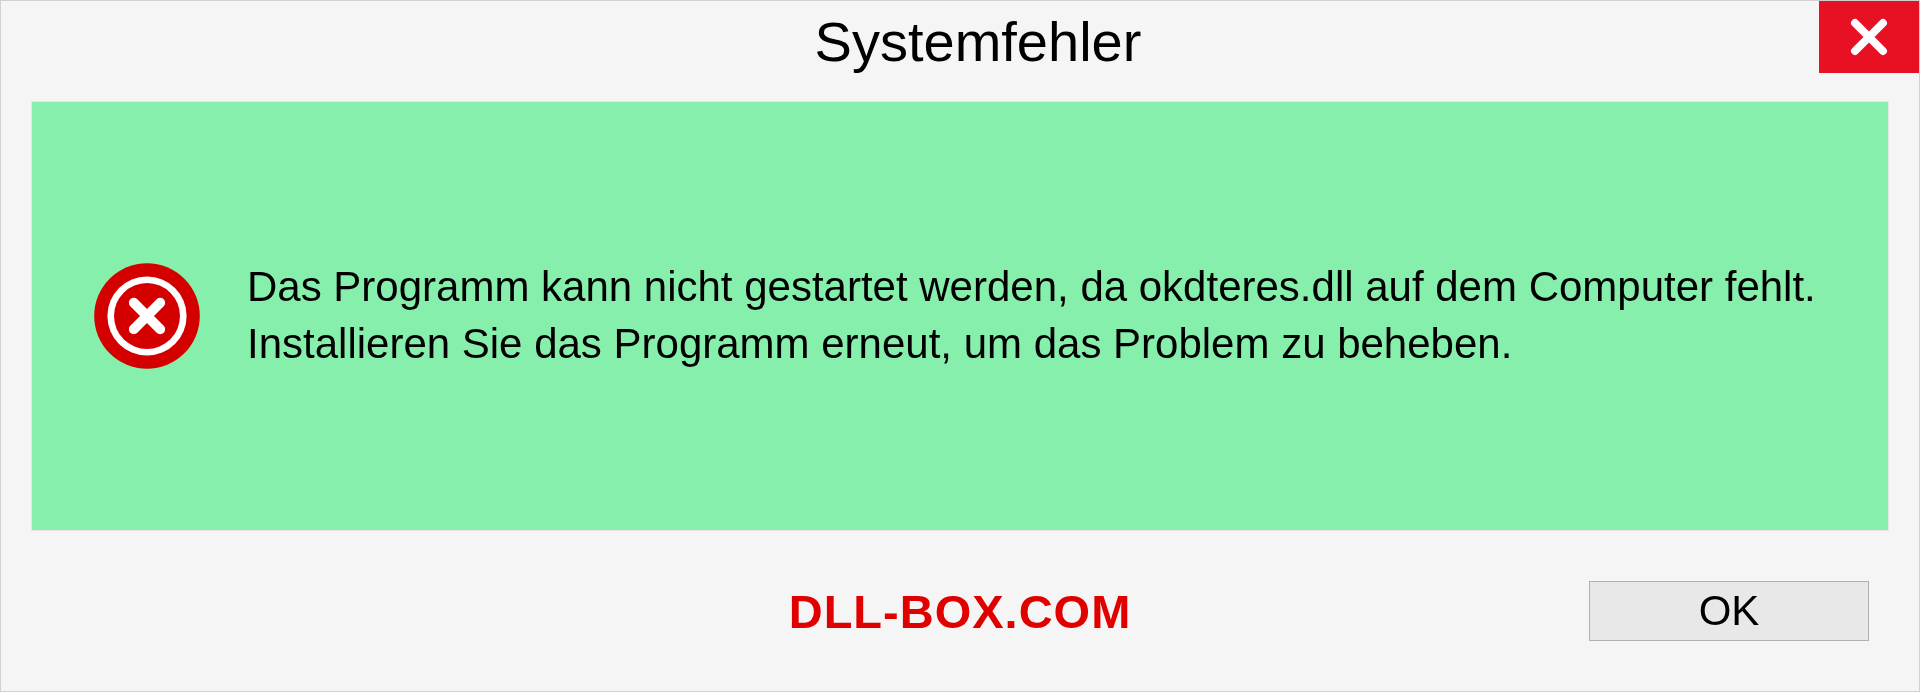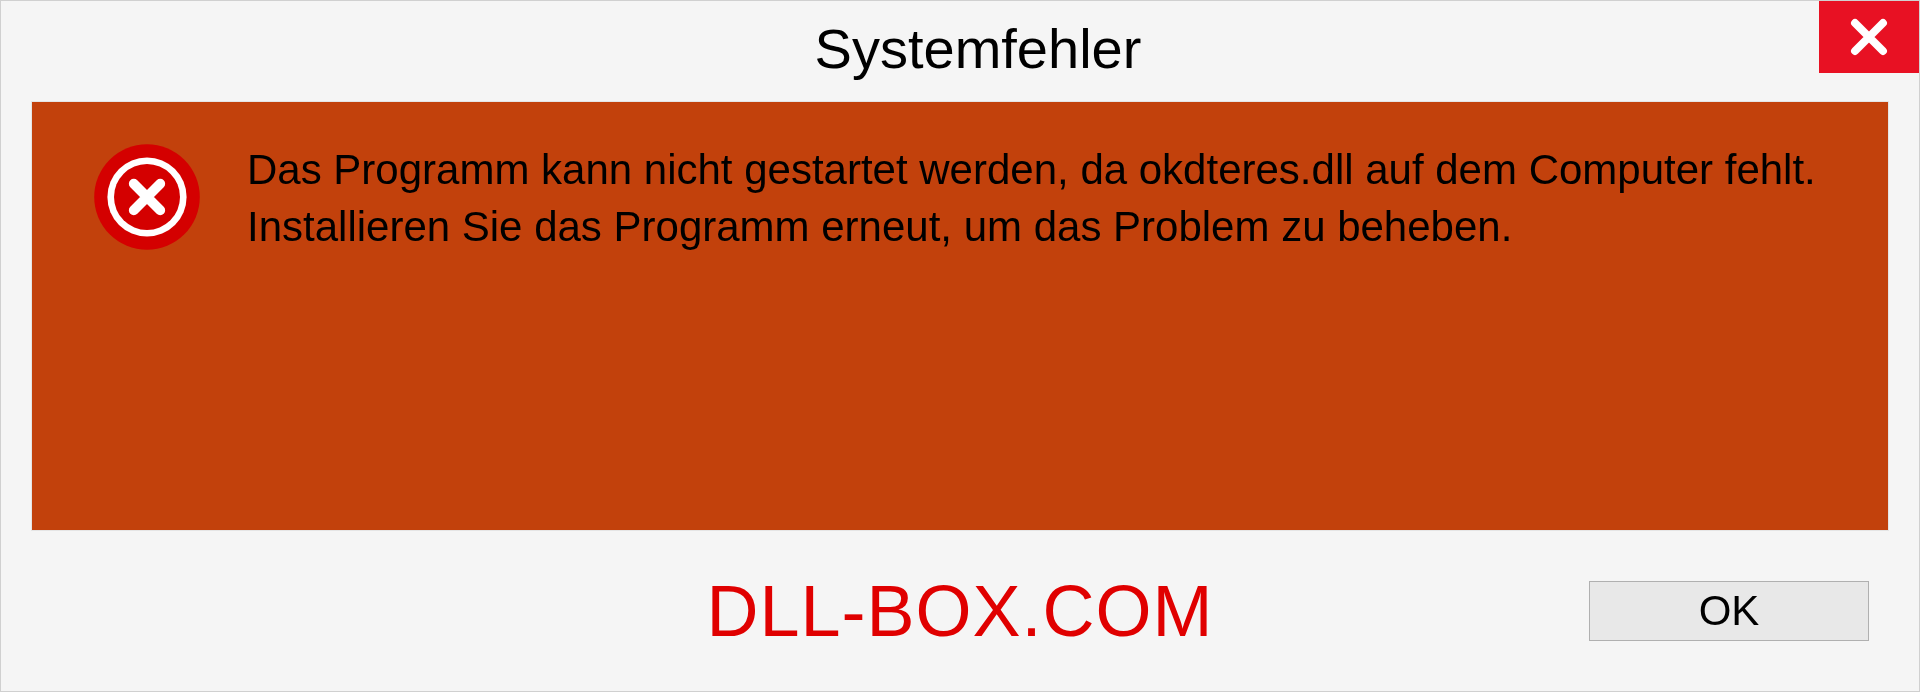--- a/index.html
+++ b/index.html
@@ -19,21 +19,21 @@
       height: 692px;
       background: #f5f5f5;
       border: 1px solid #d0d0d0;
       position: relative;
       display: flex;
       flex-direction: column;
     }
     .titlebar {
       height: 80px;
       display: flex;
-      align-items: flex-end;
+      align-items: center;
       justify-content: center;
       position: relative;
       background: #f5f5f5;
       padding-left: 36px;
     }
     .title {
       font-size: 56px;
       font-weight: 400;
       color: #000;
       text-align: center;
@@ -49,25 +49,25 @@
       align-items: center;
       justify-content: center;
       cursor: pointer;
     }
     .close-btn svg {
       width: 42px;
       height: 42px;
     }
     .content-panel {
       margin: 20px 30px 30px 30px;
-      background: #c2410c;
+      background: #86efac;
       border: 1px solid #e5e5e5;
       flex: 1;
       display: flex;
-      align-items: flex-start;
+      align-items: center;
       padding: 40px 60px;
     }
     .error-icon {
       width: 110px;
       height: 110px;
       flex-shrink: 0;
       margin-right: 45px;
     }
     .message {
       font-size: 42px;
@@ -80,22 +80,22 @@
       display: flex;
       align-items: center;
       justify-content: flex-end;
       padding: 0 50px 30px 50px;
       position: relative;
     }
     .watermark {
       position: absolute;
       left: 50%;
       transform: translateX(-50%);
-      font-size: 72px;
-      font-weight: 400;
+      font-size: 47px;
+      font-weight: 700;
       color: #e00000;
       letter-spacing: 1px;
       font-family: Arial, sans-serif;
       white-space: nowrap;
     }
     .ok-btn {
       width: 280px;
       height: 60px;
       background: #e8e8e8;
       border: 1px solid #b0b0b0;

